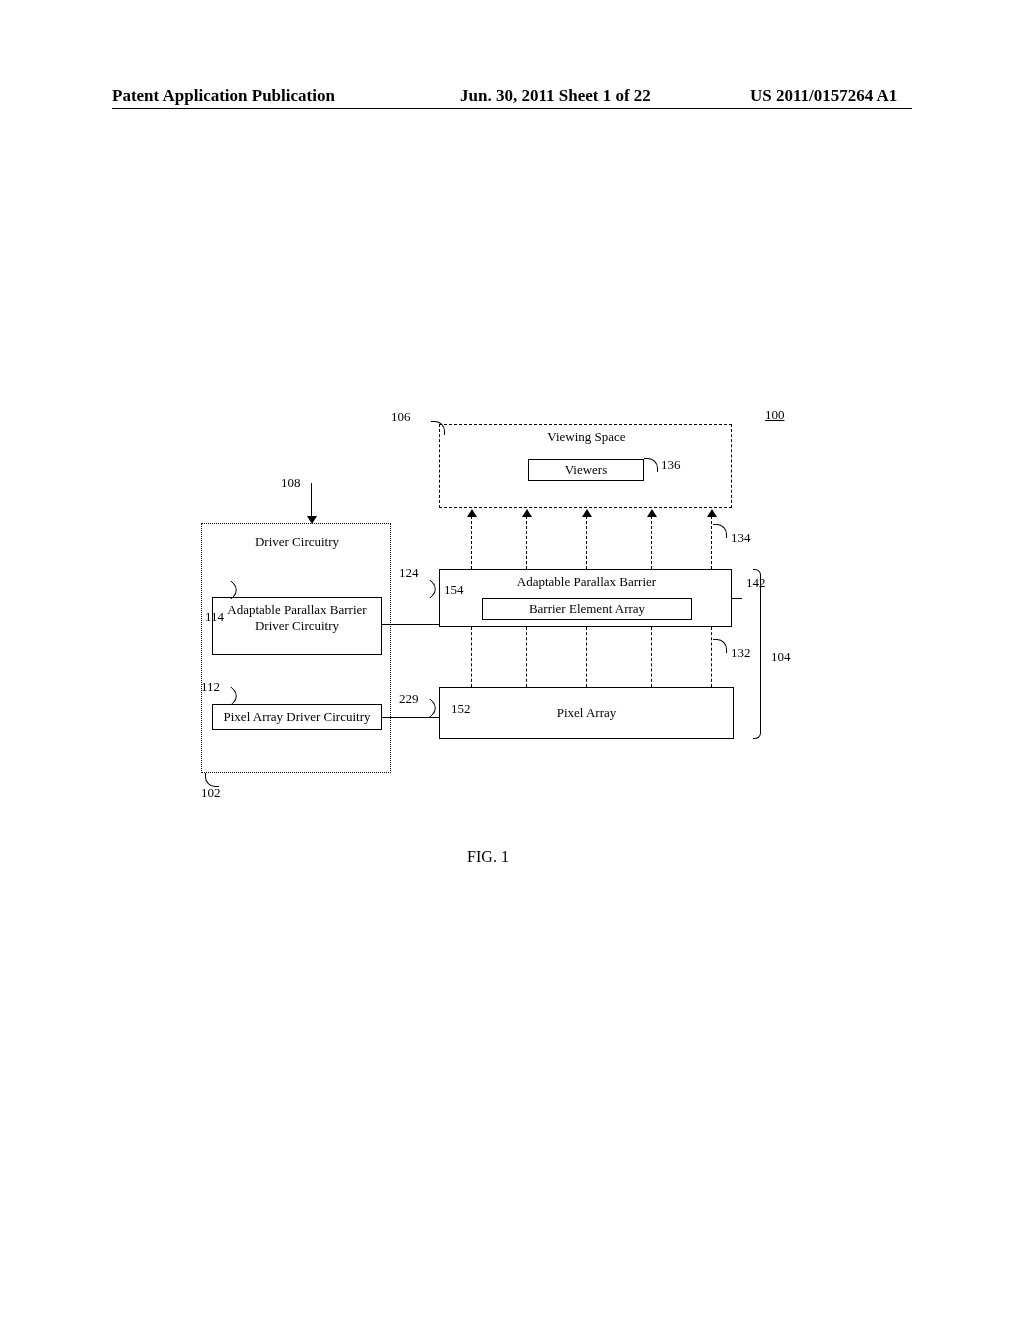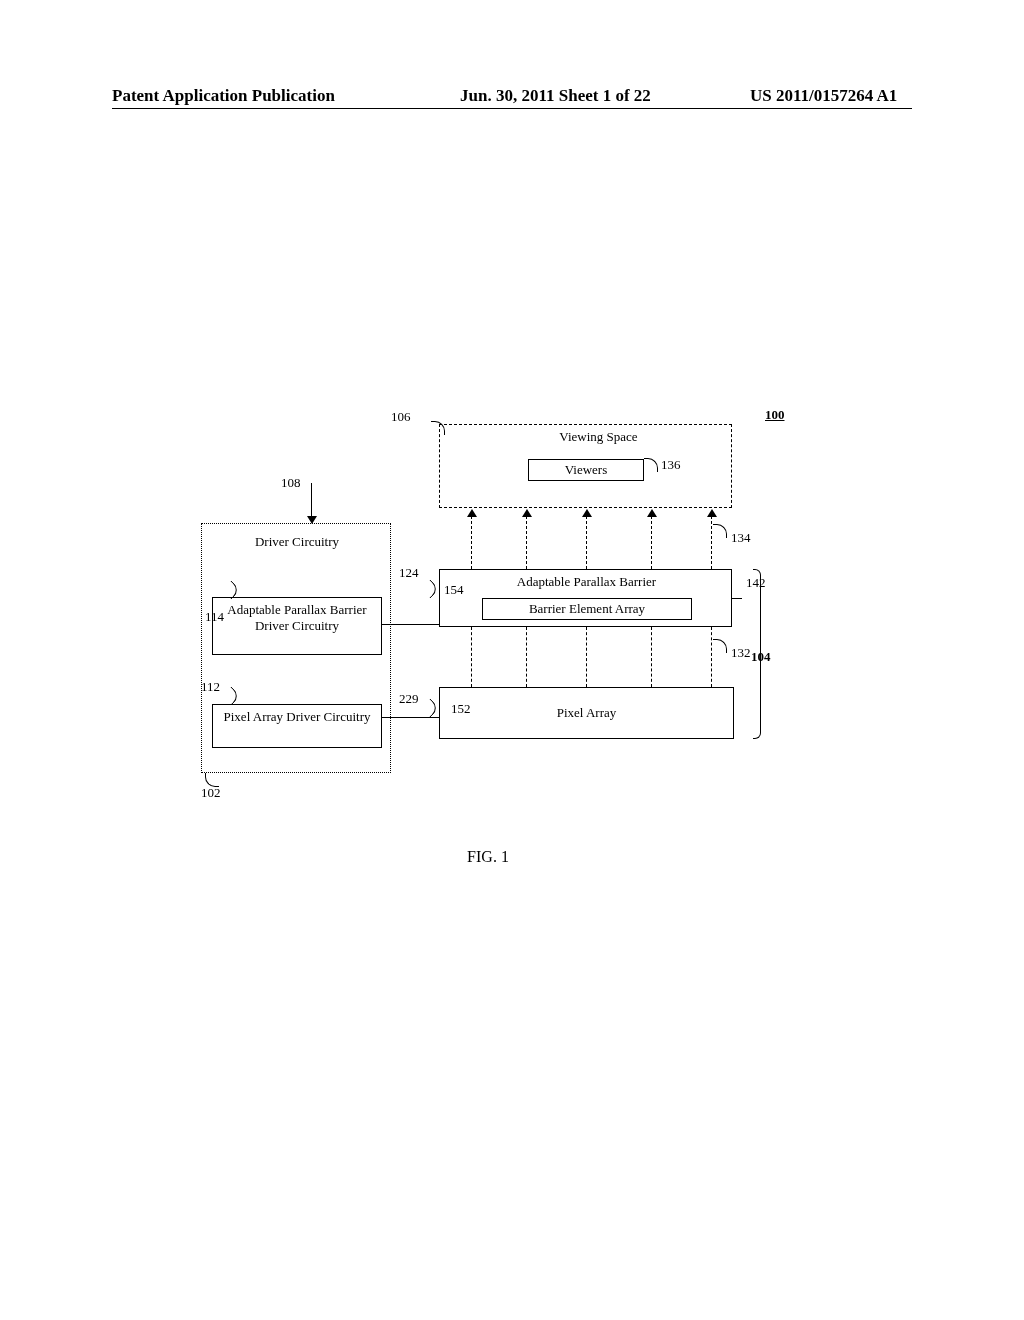--- a/index.html
+++ b/index.html
@@ -65,40 +65,40 @@
     font-size: 13px;
     text-align: center;
     padding-top: 4px;
     line-height: 1.25;
   }
   .pa-driver {
     position: absolute;
     left: 10px;
     top: 180px;
     width: 170px;
-    height: 44px;
+    height: 26px;
     border: 1px solid #000;
     font-size: 13px;
     text-align: center;
     padding-top: 4px;
     line-height: 1.25;
   }
 
   
   .viewing-box {
     position: absolute;
     left: 238px;
     top: 7px;
     width: 293px;
     height: 84px;
     border: 1px dashed #000;
   }
   .viewing-title {
     position: absolute;
-    left: 12px; top: 4px; width: 293px;
+    left: 0; top: 4px; width: 293px;
     text-align: center;
     font-size: 13px;
   }
   .viewers-box {
     position: absolute;
     left: 88px;
     top: 34px;
     width: 116px;
     height: 22px;
     border: 1px solid #000;
@@ -142,21 +142,21 @@
     width: 295px;
     height: 52px;
     border: 1px solid #000;
     font-size: 13px;
     text-align: center;
     line-height: 50px;
   }
 
   
   .ref { position: absolute; font-size: 13px; }
-  .ref.underline { text-decoration: underline; font-weight: bold; }
+  .ref.underline { text-decoration: underline; }
 
   
   .lead {
     position: absolute;
     background: #000;
     height: 1px;
   }
 
   
   .hook {
@@ -301,21 +301,21 @@
   <div class="hook" style="left:512px; top:107px; transform: rotate(180deg);"></div>
 
   <div class="hook" style="left:512px; top:222px; transform: rotate(180deg);"></div>
 
   <div class="lead" style="left:531px; top:181px; width:10px;"></div>
 
   <div class="brace" style="left:552px; top:152px; height:170px;"></div>
 
   <span class="ref underline" style="left:564px; top:-10px;">100</span>
   <span class="ref" style="left:0px; top:368px;">102</span>
-  <span class="ref" style="left:550px; top:232px;font-weight:bold;">104</span>
+  <span class="ref" style="left:570px; top:232px;">104</span>
   <span class="ref" style="left:190px; top:-8px;">106</span>
   <span class="ref" style="left:80px; top:58px;font-family:Liberation Serif, serif;">108</span>
   <span class="ref" style="left:0px; top:262px;">112</span>
   <span class="ref" style="left:4px; top:156px;margin-top:36px;">114</span>
   <span class="ref" style="left:198px; top:274px;">229</span>
   <span class="ref" style="left:198px; top:148px;text-align:right;">124</span>
   <span class="ref" style="left:530px; top:228px;">132</span>
   <span class="ref" style="left:530px; top:113px;">134</span>
   <span class="ref" style="left:460px; top:40px;">136</span>
   <span class="ref" style="left:545px; top:158px;">142</span>

